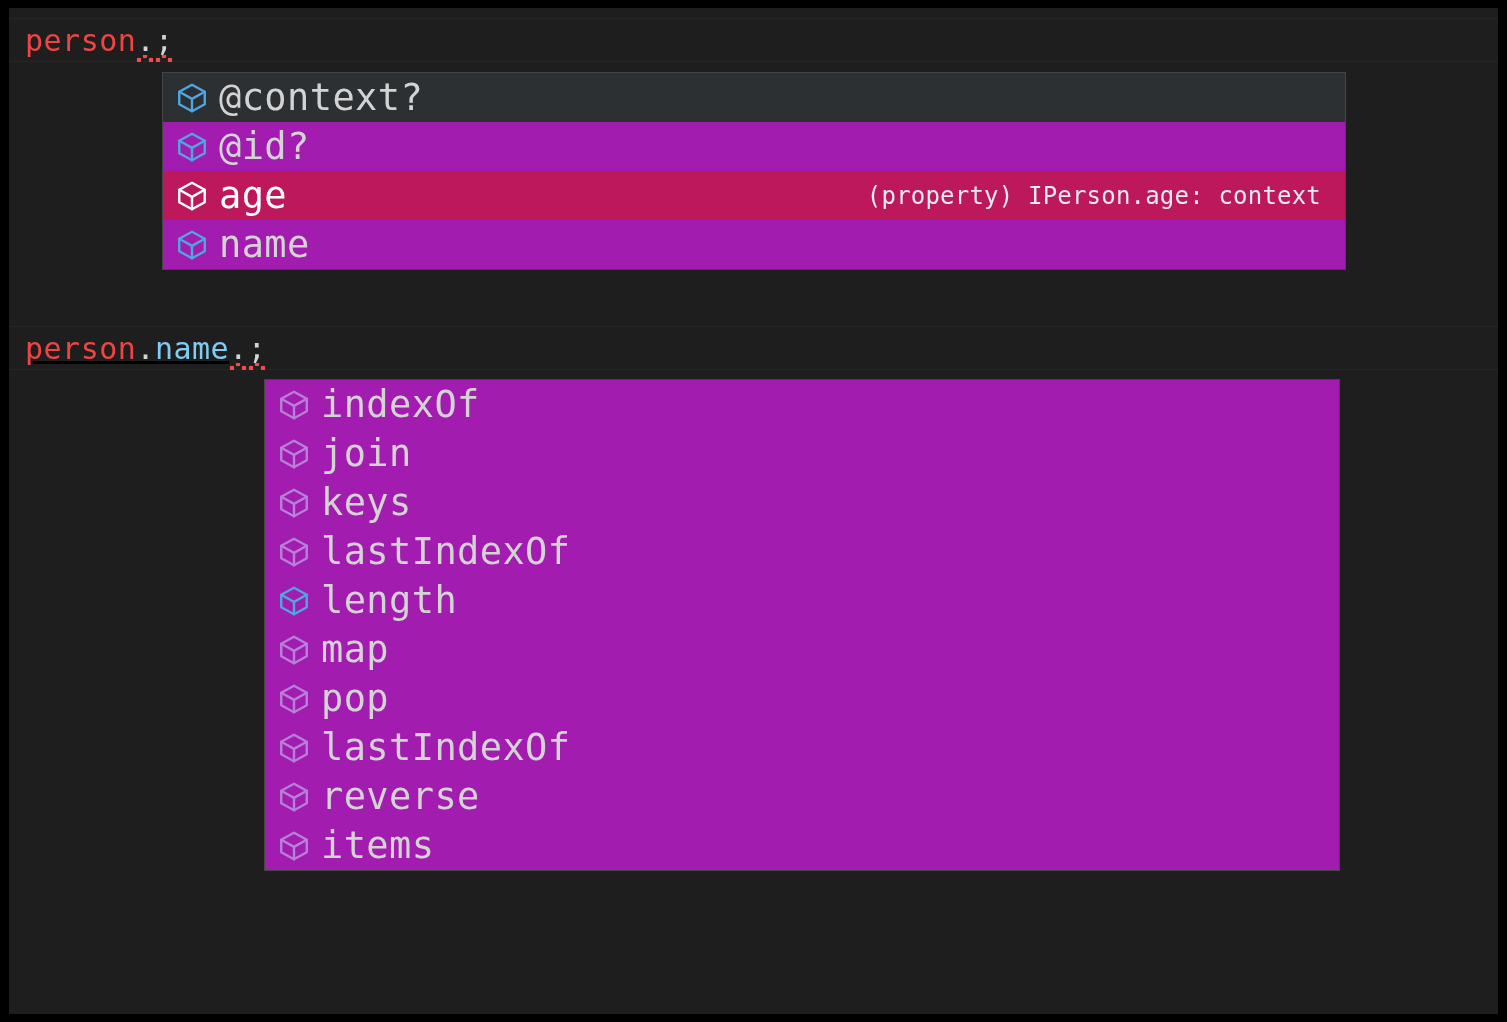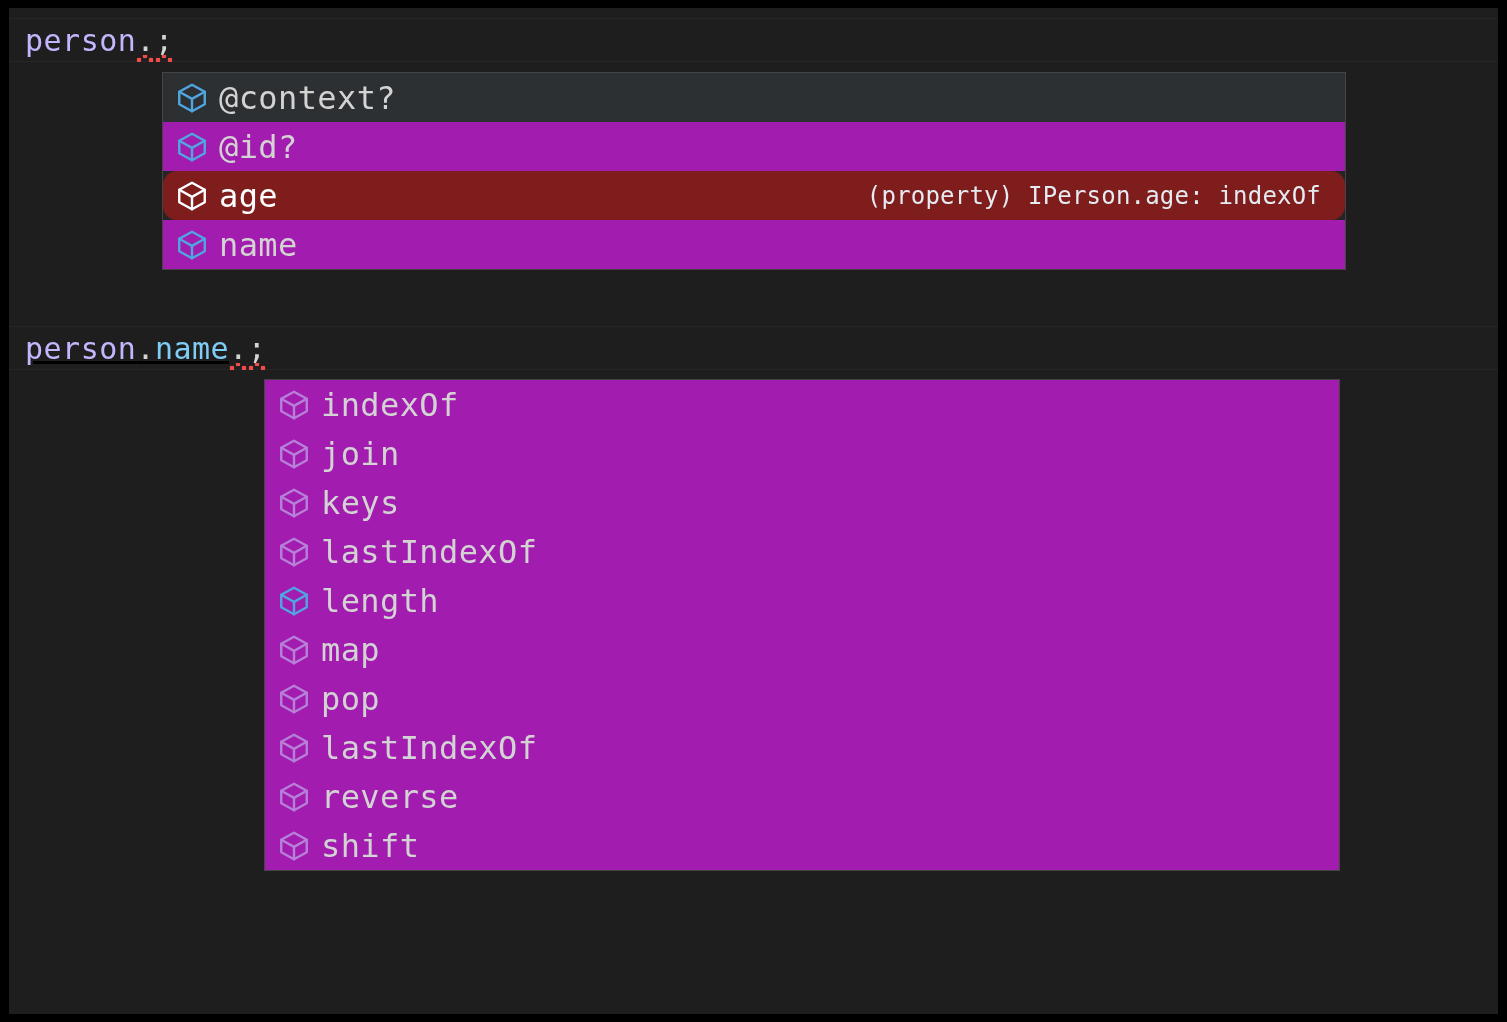--- a/index.html
+++ b/index.html
@@ -39,21 +39,21 @@
     letter-spacing: 0.5px;
     white-space: pre;
     background: #1e1e1e;
     border-top: 1px solid #262626;
     border-bottom: 1px solid #262626;
     padding-left: 16px;
   }
   .code-line-1 { top: 10px; }
   .code-line-2 { top: 318px; text-decoration: underline; }
 
-  .tok-ident   { color: #c4b5fd; }
+  .tok-ident   { color: #ef4444; }
   .tok-prop    { color: #7fcdf5; }
   .tok-punct   { color: #d4d4d4; }
 
   .squiggle {
     position: relative;
     display: inline-block;
   }
   .squiggle::after {
     content: "";
     position: absolute;
@@ -88,31 +88,31 @@
     position: relative;
     display: flex;
     align-items: center;
     height: 49px;
     padding-left: 12px;
     padding-right: 6px;
     background: #a21caf;
     overflow: hidden;
   }
   .suggest-row.hovered   { background: #2c3033; }
-  .suggest-row.selected  { background: #7f1d1d; border-radius: 14px; }
+  .suggest-row.selected  { background: #be185d; }
 
   .icon-cube {
     flex: 0 0 auto;
     width: 34px; height: 34px;
     margin-right: 10px;
     display: block;
   }
 
   .row-label {
-    font-size: 32px;
+    font-size: 37px;
     color: #d3d3d3;
     letter-spacing: 0.4px;
     white-space: nowrap;
     flex: 0 0 auto;
   }
   .suggest-row.selected .row-label { color: #ffffff; }
 
   .row-detail {
     margin-left: auto;
     padding-left: 26px;
@@ -160,21 +160,21 @@
           </svg>
           <span class="row-label">@id?</span>
         </div>
         <div class="suggest-row selected">
           <svg class="icon-cube" viewBox="0 0 24 24" fill="none" stroke="#ffffff" stroke-width="1.7" stroke-linejoin="round" stroke-linecap="round">
             <path d="M12 2.6 21 7.6v8.8L12 21.4 3 16.4V7.6Z"></path>
             <path d="M3 7.6 12 12.6 21 7.6"></path>
             <path d="M12 12.6V21.4"></path>
           </svg>
           <span class="row-label">age</span>
-          <span class="row-detail">(property) IPerson.age: indexOf</span>
+          <span class="row-detail">(property) IPerson.age: context</span>
         </div>
         <div class="suggest-row">
           <svg class="icon-cube" viewBox="0 0 24 24" fill="none" stroke="#4fa6e0" stroke-width="1.7" stroke-linejoin="round" stroke-linecap="round">
             <path d="M12 2.6 21 7.6v8.8L12 21.4 3 16.4V7.6Z"></path>
             <path d="M3 7.6 12 12.6 21 7.6"></path>
             <path d="M12 12.6V21.4"></path>
           </svg>
           <span class="row-label">name</span>
         </div>
       </div>
@@ -250,18 +250,18 @@
             <path d="M12 12.6V21.4"></path>
           </svg>
           <span class="row-label">reverse</span>
         </div>
         <div class="suggest-row">
           <svg class="icon-cube" viewBox="0 0 24 24" fill="none" stroke="#b780d8" stroke-width="1.7" stroke-linejoin="round" stroke-linecap="round">
             <path d="M12 2.6 21 7.6v8.8L12 21.4 3 16.4V7.6Z"></path>
             <path d="M3 7.6 12 12.6 21 7.6"></path>
             <path d="M12 12.6V21.4"></path>
           </svg>
-          <span class="row-label">shift</span>
+          <span class="row-label">items</span>
         </div>
       </div>
 
   </div>
 </div>
 
 </body></html>

